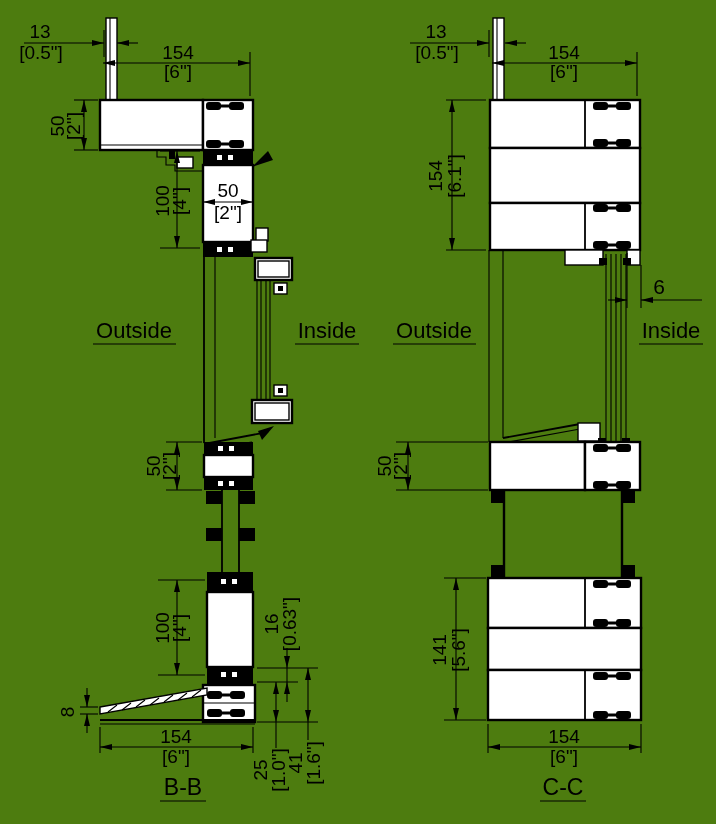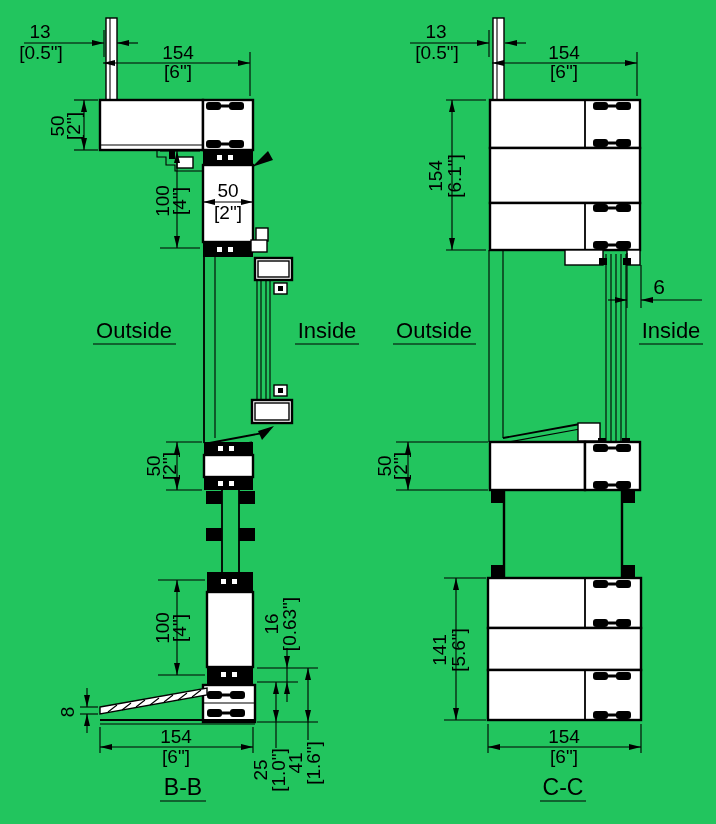--- a/index.html
+++ b/index.html
@@ -1,16 +1,16 @@
 <!DOCTYPE html>
 <html><head>
 <meta charset="utf-8">
 <style>
   html,body{margin:0;padding:0;background:#ffffff;}
-  .canvas{width:716px;height:824px;background:#22c55e;position:relative;overflow:hidden;}
+  .canvas{width:716px;height:824px;background:#4d7c0f;position:relative;overflow:hidden;}
   svg{display:block;}
   .p2 {fill:#fff;stroke:#000;stroke-width:2.4;}
   .p1w{fill:#fff;stroke:#000;stroke-width:1.4;}
   .pl2{fill:none;stroke:#000;stroke-width:2.4;}
   .pl15{fill:none;stroke:#000;stroke-width:1.8;}
   .dl {fill:none;stroke:#000;stroke-width:1.1;}
   .blk{fill:#000;stroke:none;}
   .wdot{fill:#fff;stroke:none;}
   text{font-family:"Liberation Sans","DejaVu Sans",sans-serif;fill:#000;}
   .dt {font-size:19px;}

